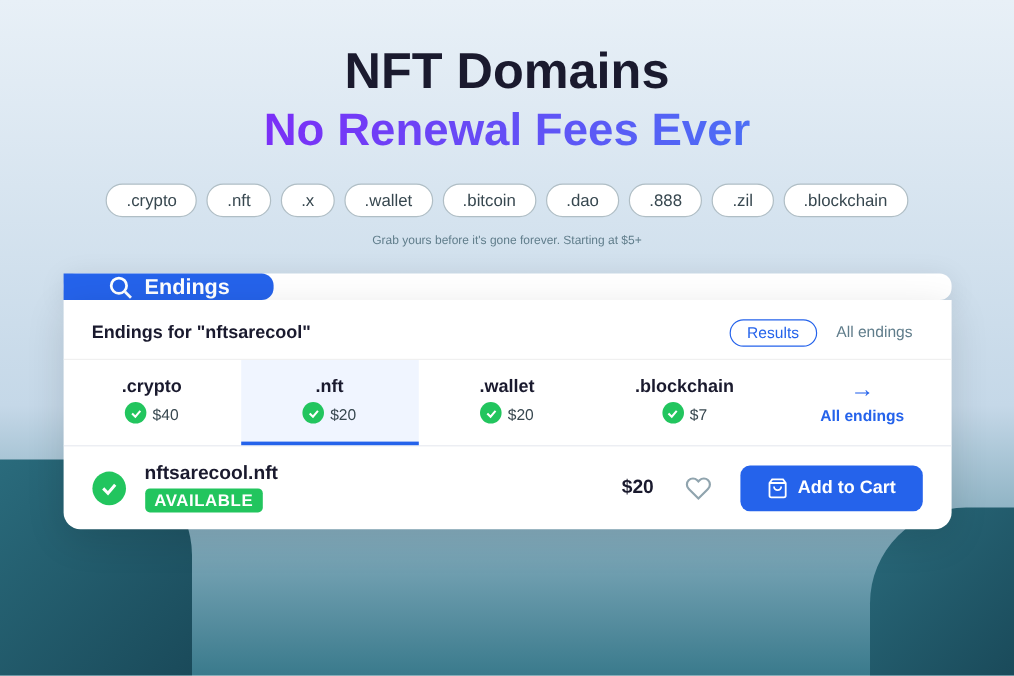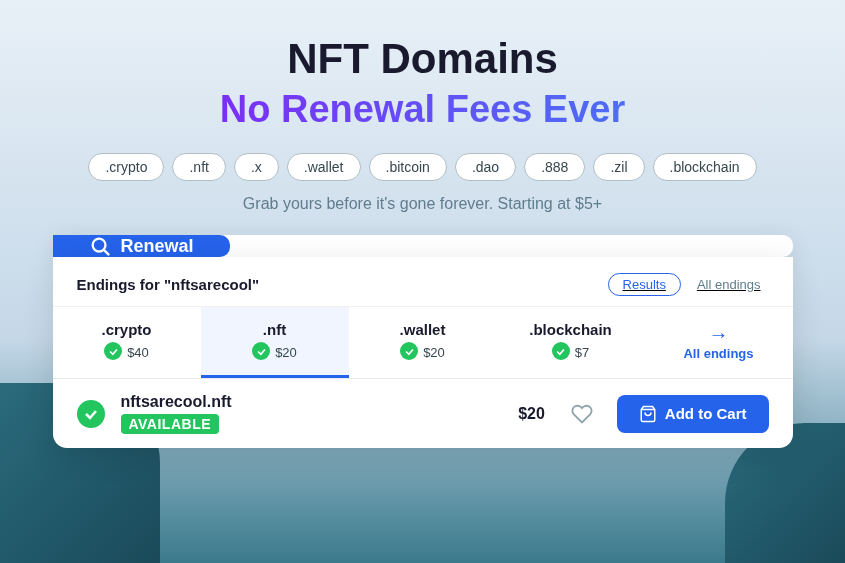--- a/index.html
+++ b/index.html
@@ -49,21 +49,21 @@
       border: 1.5px solid #b0bec5;
       border-radius: 50px;
       padding: 5px 16px;
       font-size: 14px;
       color: #37474f;
       background: #fff;
       cursor: pointer;
       transition: border-color 0.2s;
     }
     .tagline {
-      font-size: 16px;
+      font-size: 10px;
       color: #607d8b;
       margin-bottom: 22px;
       text-align: right;
     }
     .search-bar-container {
       display: flex;
       width: 740px;
       max-width: 100%;
       background: #fff;
       border-radius: 10px;
@@ -127,22 +127,20 @@
     }
     .endings-for span {
       color: #1a1a2e;
     }
     .endings-for .query {
       color: #1a1a2e;
     }
     .results-controls {
       display: flex;
       gap: 8px;
-      align-items: center;
-      text-decoration: underline;
     }
     .results-badge {
       border: 1.5px solid #2563eb;
       border-radius: 50px;
       padding: 3px 14px;
       font-size: 13px;
       color: #2563eb;
       font-weight: 500;
       cursor: pointer;
     }
@@ -348,21 +346,21 @@
       </div>
 
     <p class="tagline">Grab yours before it's gone forever. Starting at $5+</p>
 
     <div class="search-bar-container">
       <button class="search-button">
         <svg class="search-icon-svg" viewBox="0 0 24 24">
           <circle cx="11" cy="11" r="7"></circle>
           <line x1="16.5" y1="16.5" x2="22" y2="22"></line>
         </svg>
-        <span>Renewal</span>
+        <span>Endings</span>
       </button>
     </div>
 
     <div class="results-panel">
       <div class="results-header">
         <div class="endings-for">
           <span>Endings for </span><span class="query">"nftsarecool"</span>
         </div>
         <div class="results-controls">
           <div class="results-badge">Results</div>

